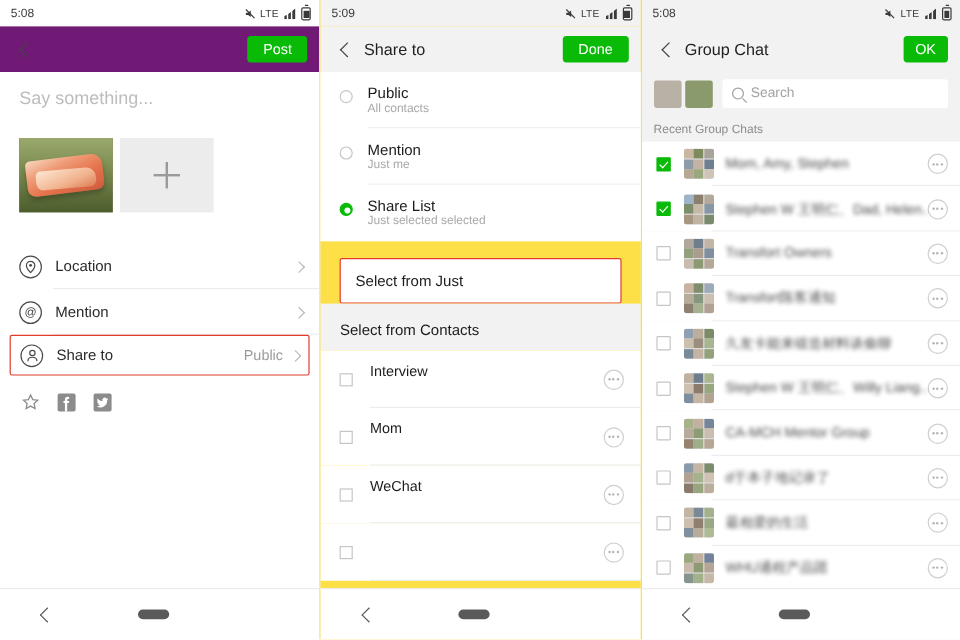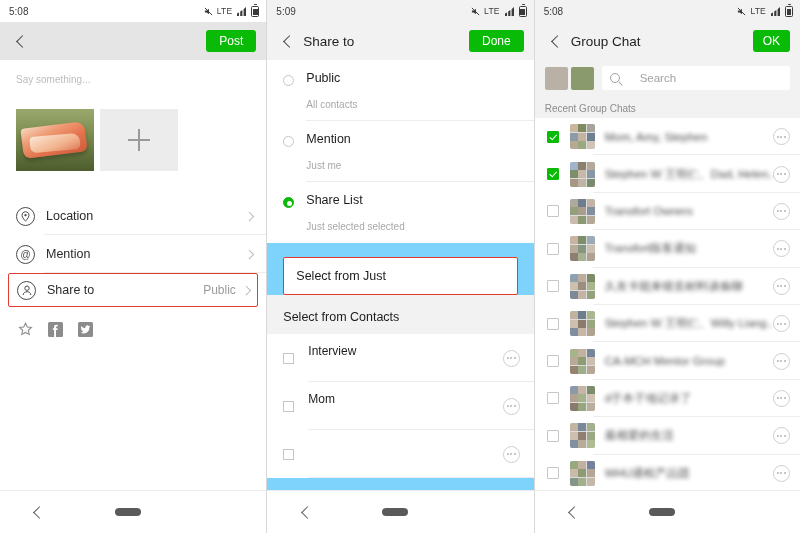--- a/index.html
+++ b/index.html
@@ -15,21 +15,21 @@
     width: 800px;
     height: 533px;
   }
   .panel {
     position: relative;
     height: 533px;
     background: #ffffff;
     overflow: hidden;
   }
   .panel.p1 { width: 267px; }
-  .panel.p2 { width: 267px; background: #7dd3fc; }
+  .panel.p2 { width: 267px; background: #fde047; }
   .panel.p3 { width: 266px; background: #f2f2f2; }
 
   
   .statusbar {
     height: 22px;
     display: flex;
     align-items: center;
     justify-content: space-between;
     padding: 0 7px 0 9px;
     font-size: 10px;
@@ -52,21 +52,21 @@
     width: 3px; height: 1.6px; background: #3a3a3a; border-radius: 1px;
   }
   .bat i { position: absolute; left: 0.7px; right: 0.7px; bottom: 0.7px; height: 60%; background: #3a3a3a; display:block; }
 
   
   .actionbar {
     height: 38px;
     display: flex;
     align-items: center;
     padding: 0 10px;
-    background: #e5e5e5;
+    background: #701a75;
   }
   .panel.p2 .actionbar, .panel.p3 .actionbar { background: #f2f2f2; }
   .back {
     width: 22px; height: 22px;
     display: flex; align-items: center; justify-content: center;
     color: #333;
     flex: 0 0 auto;
   }
   .chev-left {
     width: 9px; height: 9px;
@@ -88,21 +88,21 @@
     border: none;
     border-radius: 3px;
     padding: 5px 13px;
     line-height: 1;
     cursor: default;
   }
   .greenbtn.sm { padding: 5px 10px; }
 
   
   .say {
-    font-size: 10px;
+    font-size: 15px;
     color: #bdbdbd;
     padding: 14px 16px 0 16px;
   }
   .media {
     display: flex;
     gap: 6px;
     padding: 24px 0 0 16px;
   }
   .thumb {
     width: 78px; height: 62px;
@@ -201,21 +201,21 @@
   .radio.on {
     border-color: #09bb07;
     background: #09bb07;
     position: relative;
   }
   .radio.on:after {
     content: ""; position: absolute; left: 3px; top: 3px;
     width: 5px; height: 5px; background: #fff; border-radius: 50%;
   }
   .opt-title { font-size: 12.5px; color: #1c1c1c; }
-  .opt-sub { font-size: 10px; color: #a8a8a8; margin-top: 14px; }
+  .opt-sub { font-size: 10px; color: #a8a8a8; margin-top: 0; }
   .optline { position: absolute; left: 39px; right: 0; bottom: 0; height: 1px; background: #ededed; }
 
   .selgroup {
     margin: 14px 16px 0 16px;
     border: 1.5px solid #e23b2e;
     border-radius: 2px;
     background: #fff;
     padding: 11px 12px;
     font-size: 12.5px;
     color: #1c1c1c;
@@ -269,21 +269,21 @@
   }
   .av.a2 { background: #8a9a6d; }
   .searchbox {
     flex: 1 1 auto;
     height: 24px;
     background: #fff;
     border-radius: 3px;
     display: flex;
     align-items: center;
     padding: 0 8px;
-    gap: 20px;
+    gap: 6px;
   }
   .mag {
     width: 10px; height: 10px;
     border: 1.3px solid #a0a0a0;
     border-radius: 50%;
     position: relative;
     flex: 0 0 auto;
   }
   .mag:after {
     content: ""; position: absolute; right: -3.5px; bottom: -2.5px;
@@ -564,20 +564,30 @@
         <span class="cname">Mom</span>
         <span class="dots">
             <i></i>
             <i></i>
             <i></i>
           </span>
         <span class="contactline"></span>
       </div>
       <div class="contact">
         <span class="cbox"></span>
+        <span class="cname">WeChat</span>
+        <span class="dots">
+            <i></i>
+            <i></i>
+            <i></i>
+          </span>
+        <span class="contactline"></span>
+      </div>
+      <div class="contact">
+        <span class="cbox"></span>
         <span class="cname"></span>
         <span class="dots">
             <i></i>
             <i></i>
             <i></i>
           </span>
         <span class="contactline"></span>
       </div>
     </div>
 

